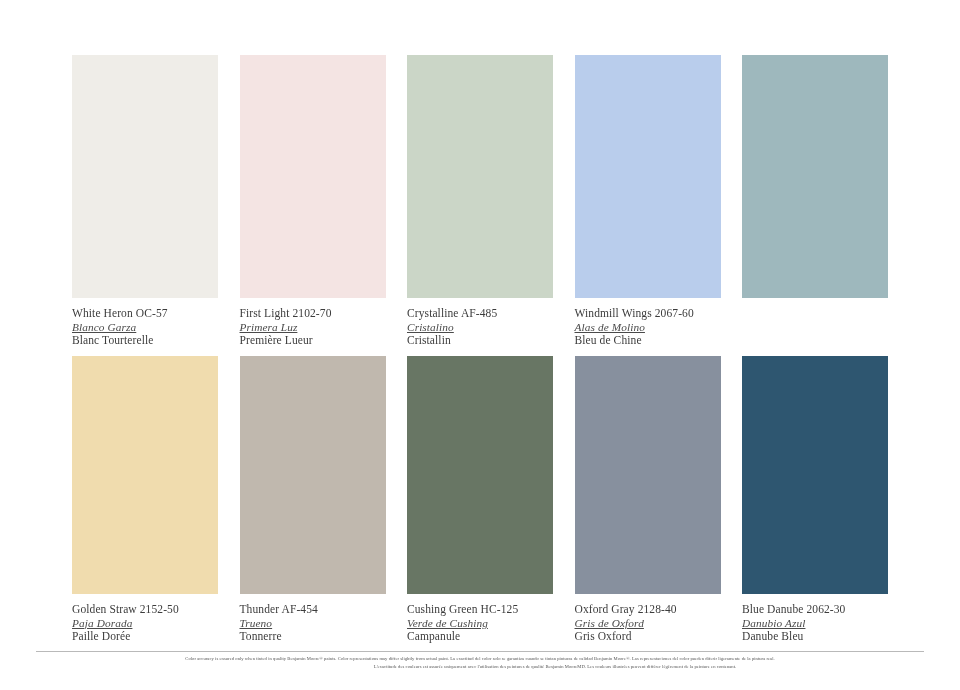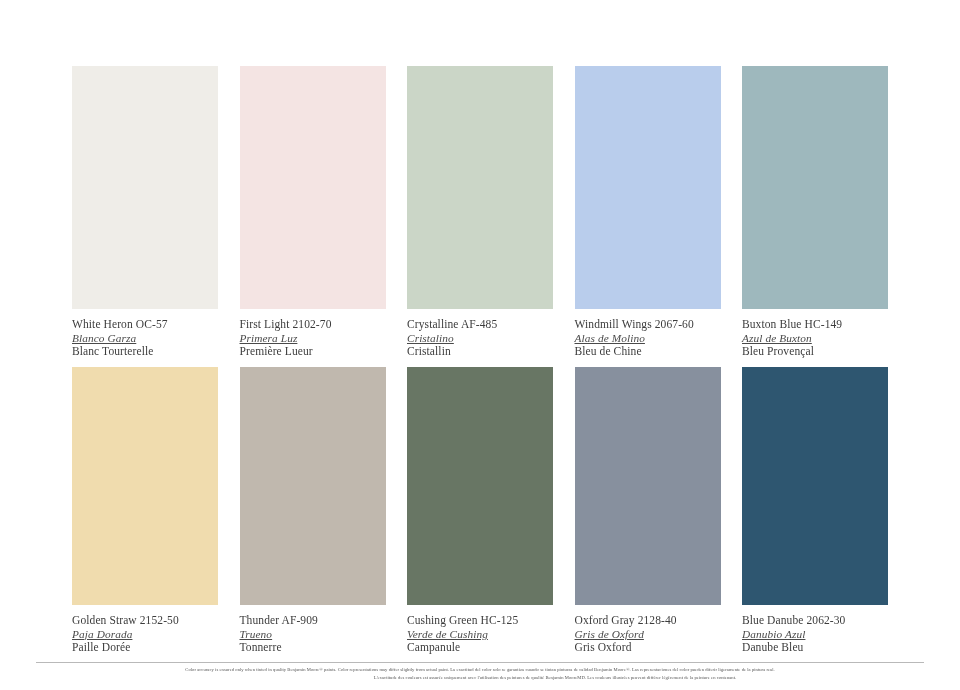--- a/index.html
+++ b/index.html
@@ -15,21 +15,20 @@
     overflow: hidden;
     position: relative;
   }
   .sheet {
     position: absolute;
     left: 0; top: 0;
     width: 960px;
     height: 530px;
     box-sizing: border-box;
     padding: 12px;
-    margin-top: 11px;
   }
   .grid-row {
     position: absolute;
     left: 72px;
     width: 816px;
     display: flex;
     justify-content: space-between;
   }
   #row-top  { top: 55px; }
   #row-bottom { top: 356px; }
@@ -136,44 +135,39 @@
       <div class="swatch-chip" style="background-color: rgb(185, 205, 236);"></div>
       <div class="swatch-labels">
         <div class="label-en">Windmill Wings 2067-60</div>
         <div class="label-es">Alas de Molino</div>
         <div class="label-fr">Bleu de Chine</div>
       </div>
     </div>
 
     <div class="swatch-cell">
       <div class="swatch-chip" style="background-color: rgb(158, 184, 189);"></div>
-      <div class="swatch-labels">
-        <div class="label-en">Buxton Blue HC-149</div>
-        <div class="label-es">Azul de Buxton</div>
-        <div class="label-fr">Bleu Provençal</div>
-      </div>
     </div>
 
   </div>
 
   <div class="grid-row" id="row-bottom">
 
     <div class="swatch-cell">
       <div class="swatch-chip" style="background-color: rgb(240, 220, 174);"></div>
       <div class="swatch-labels">
         <div class="label-en">Golden Straw 2152-50</div>
         <div class="label-es">Paja Dorada</div>
         <div class="label-fr">Paille Dorée</div>
       </div>
     </div>
 
     <div class="swatch-cell">
       <div class="swatch-chip" style="background-color: rgb(192, 184, 174);"></div>
       <div class="swatch-labels">
-        <div class="label-en">Thunder AF-909</div>
+        <div class="label-en">Thunder AF-454</div>
         <div class="label-es">Trueno</div>
         <div class="label-fr">Tonnerre</div>
       </div>
     </div>
 
     <div class="swatch-cell">
       <div class="swatch-chip" style="background-color: rgb(104, 118, 100);"></div>
       <div class="swatch-labels">
         <div class="label-en">Cushing Green HC-125</div>
         <div class="label-es">Verde de Cushing</div>

